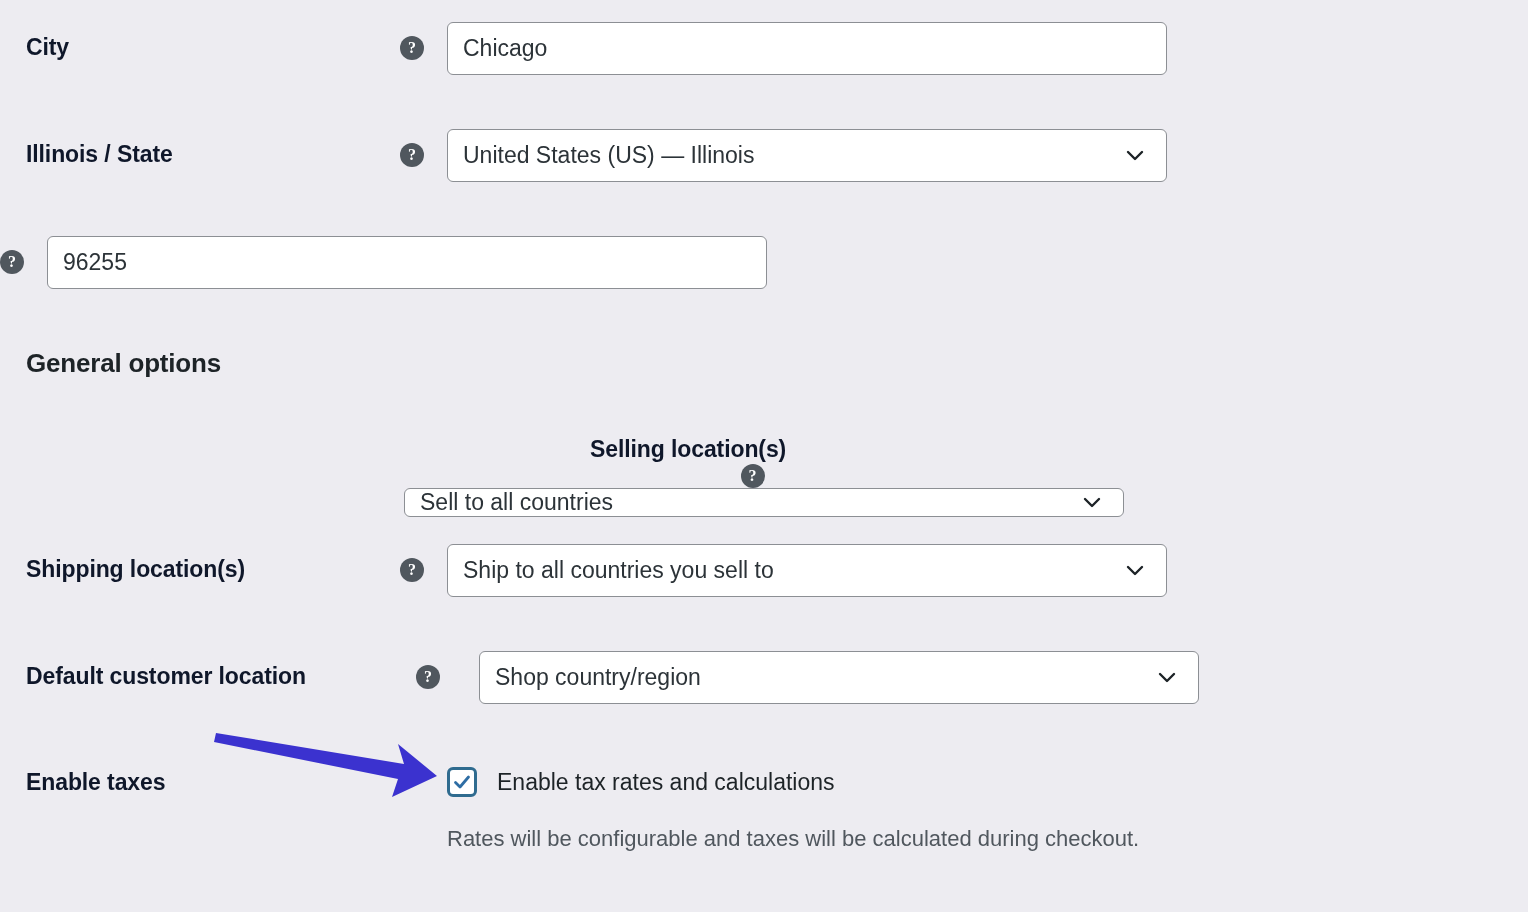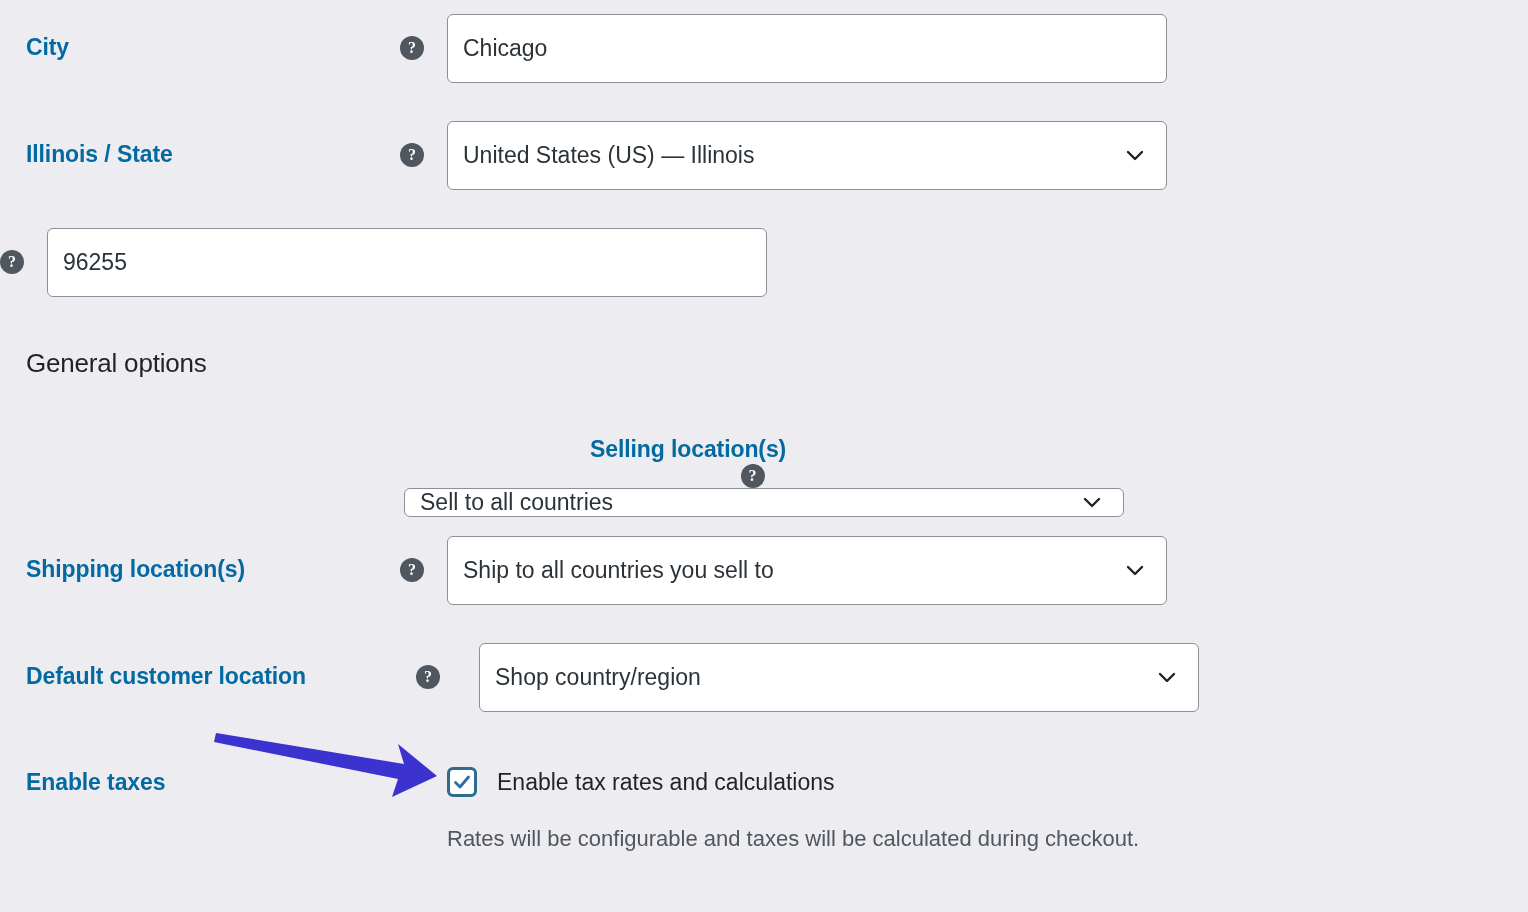--- a/index.html
+++ b/index.html
@@ -22,21 +22,21 @@
     left: 0; right: 0;
     height: 56px;
     display: flex;
     align-items: center;
   }
   .row-label {
     width: 400px;
     padding-left: 26px;
     font-size: 23px;
     font-weight: bold;
-    color: #0369a1;
+    color: #0f172a;
     letter-spacing: -0.1px;
     line-height: 1.2;
   }
   .help-cell {
     width: 47px;
     display: flex;
     align-items: center;
     justify-content: flex-start;
   }
   .help-icon {
@@ -49,21 +49,21 @@
     line-height: 24px;
     text-align: center;
     font-family: "Liberation Serif", serif;
     user-select: none;
   }
 
   
   .field {
     position: relative;
     width: 720px;
-    height: 69px;
+    height: 53px;
     background: #ffffff;
     border: 1px solid #8c8f94;
     border-radius: 6px;
     display: flex;
     align-items: center;
   }
   .field-text {
     padding-left: 15px;
     font-size: 23px;
     color: #2c3338;
@@ -77,21 +77,21 @@
     display: block;
     width: 22px; height: 22px;
   }
   .select .chevron svg { display: block; }
 
   
   .section-heading {
     position: absolute;
     left: 26px;
     font-size: 26px;
-    font-weight: normal;
+    font-weight: bold;
     color: #1d2327;
     letter-spacing: -0.2px;
   }
 
   
   .checkbox-row {
     position: absolute;
     left: 447px;
     display: flex;
     align-items: center;

